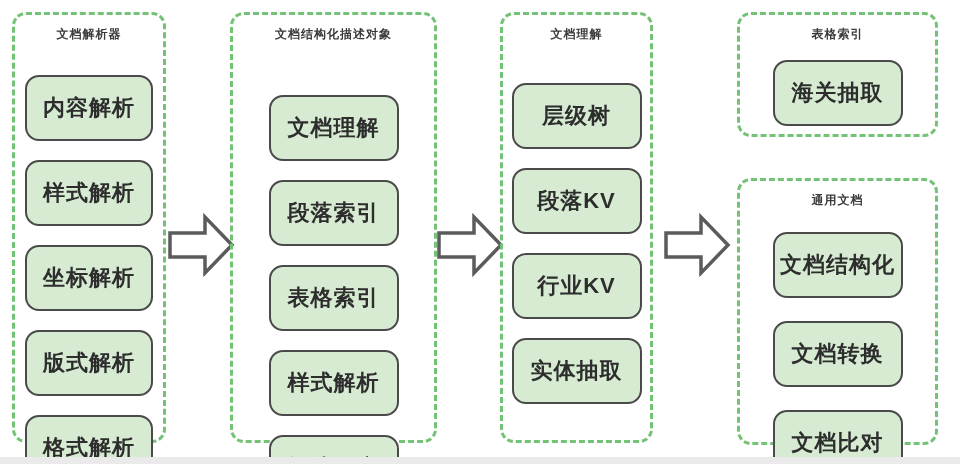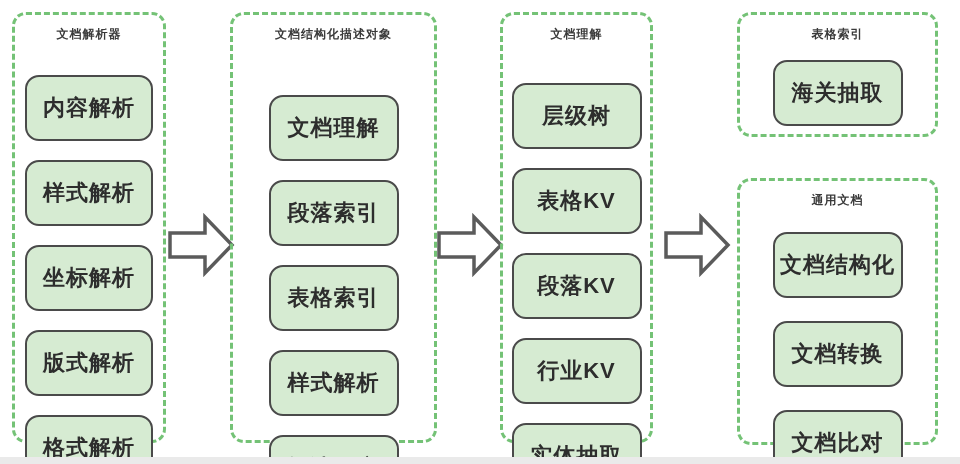--- a/index.html
+++ b/index.html
@@ -128,21 +128,20 @@
   </div>
 
   <svg class="arrow a2" viewBox="0 0 68 66">
     <polygon points="3,21 38,21 38,5 65,33 38,61 38,45 3,45" fill="#ffffff" stroke="#5b5b5b" stroke-width="3.5" stroke-linejoin="miter"></polygon>
   </svg>
 
   <div class="group g-understanding">
     <div class="group-title">文档理解</div>
     <div class="nodes">
       <div class="node">层级树</div>
-      <div class="node">表格KV</div>
       <div class="node">段落KV</div>
       <div class="node">行业KV</div>
       <div class="node">实体抽取</div>
     </div>
   </div>
 
   <svg class="arrow a3" viewBox="0 0 68 66">
     <polygon points="3,21 38,21 38,5 65,33 38,61 38,45 3,45" fill="#ffffff" stroke="#5b5b5b" stroke-width="3.5" stroke-linejoin="miter"></polygon>
   </svg>
 

